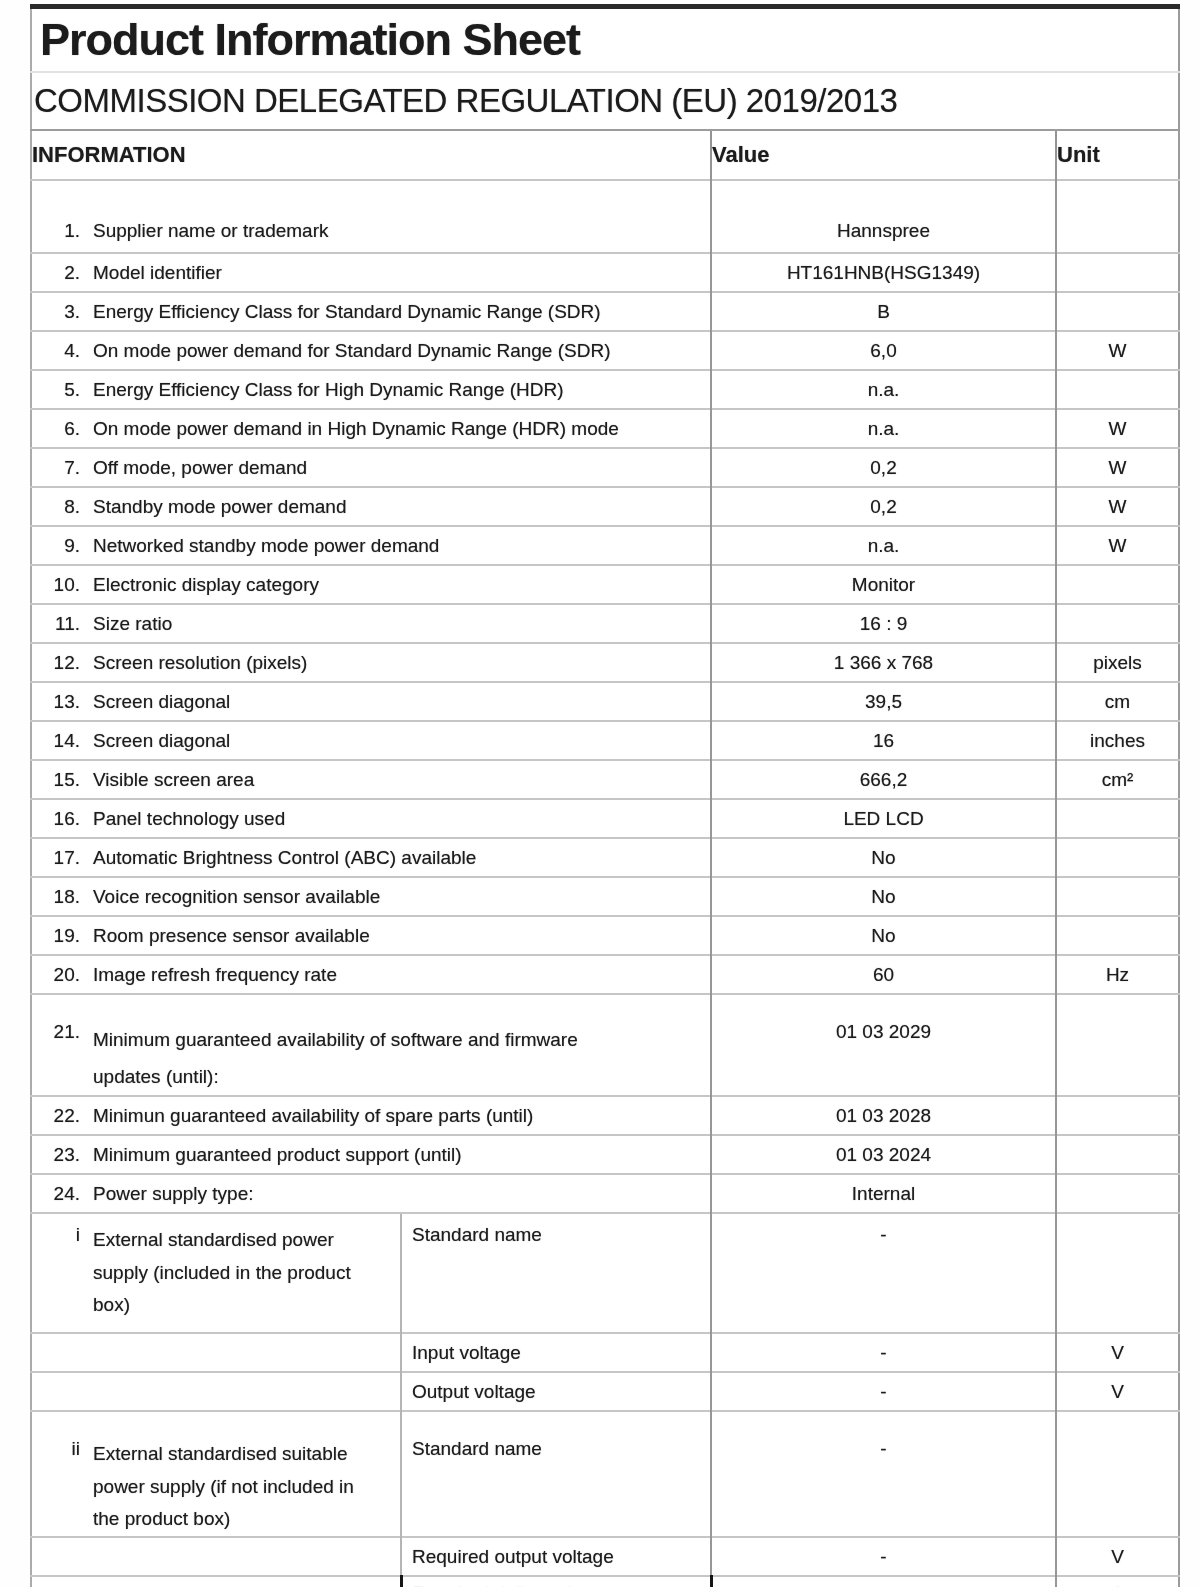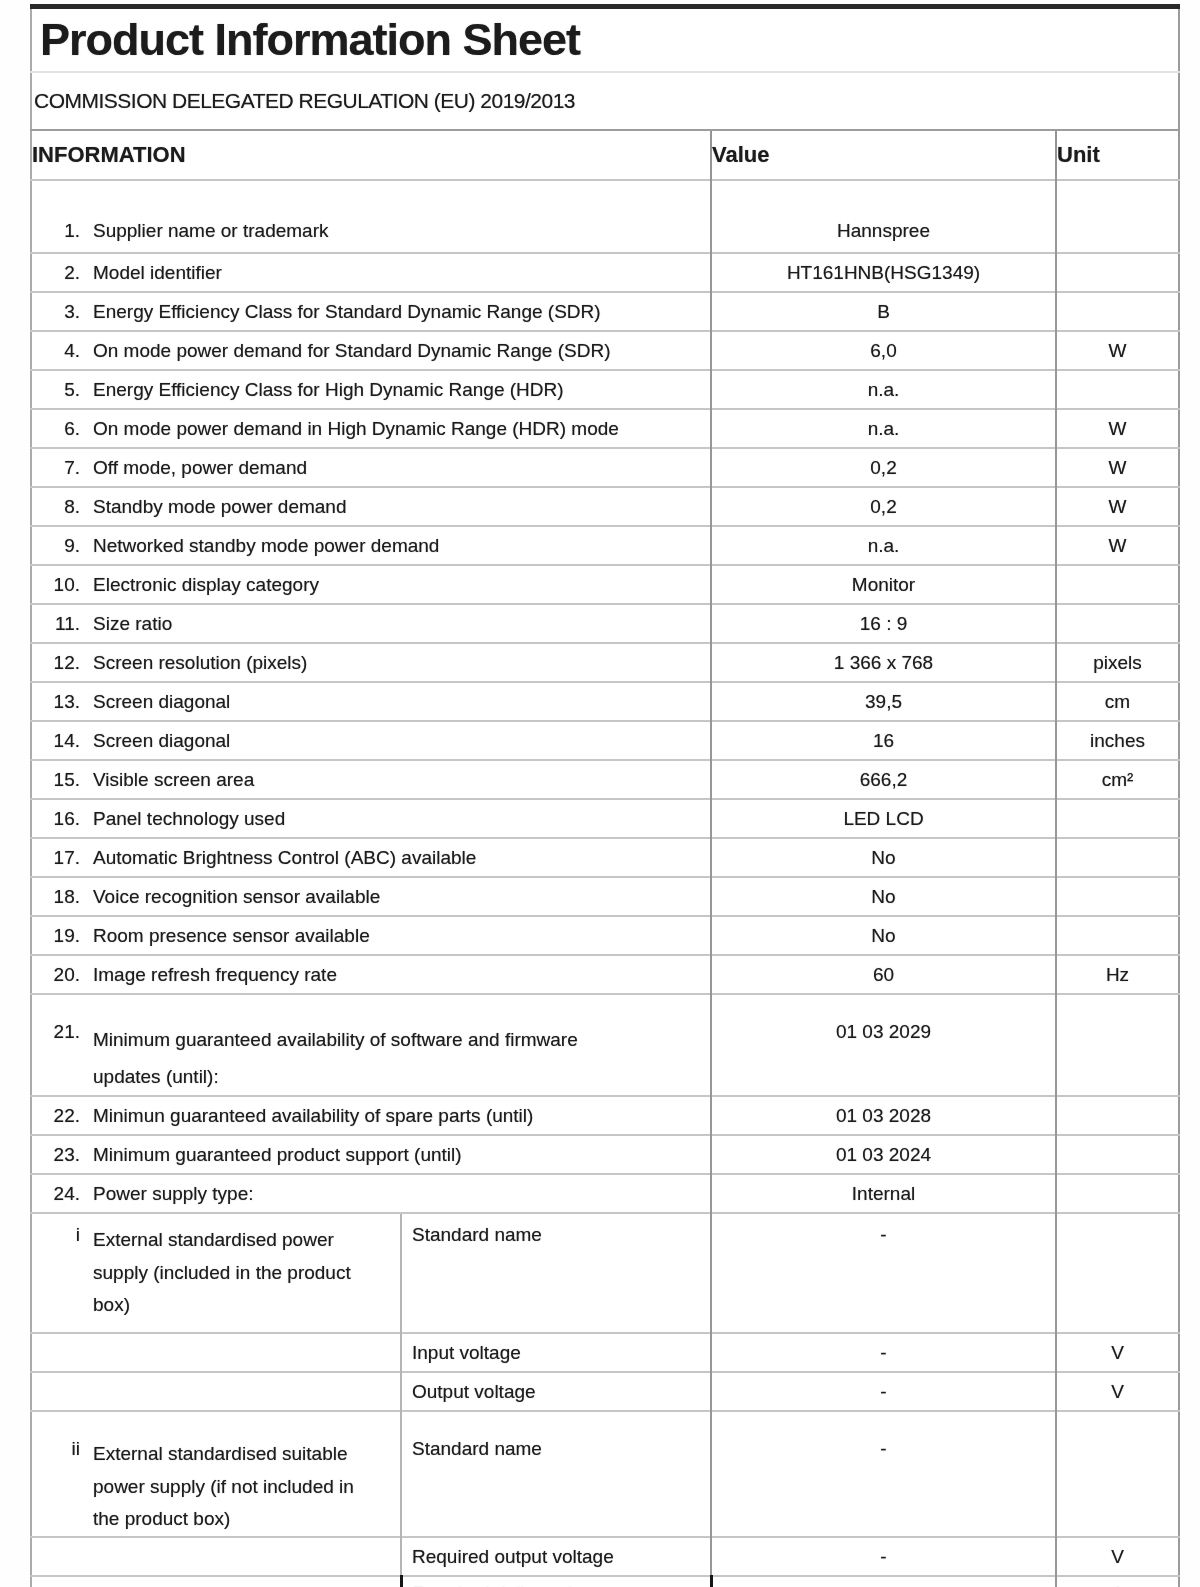--- a/index.html
+++ b/index.html
@@ -11,21 +11,21 @@
     position:absolute;left:30px;top:4px;width:1148px;
     border-collapse:collapse;table-layout:fixed;
     border-left:2px solid #ababab;border-right:2px solid #9b9b9b;
     border-bottom:2px solid #9b9b9b;border-top:5px solid #2a2a2a;
     background:#fff;
   }
   td,th{padding:0;margin:0;}
 
   .title-cell{height:62px;font-size:45px;font-weight:bold;vertical-align:middle;
     padding-left:8px;border-bottom:2px solid #e2e2e2;letter-spacing:-1px;}
-  .subtitle-cell{height:56px;font-size:21px;vertical-align:middle;padding-left:2px;letter-spacing:-0.5px;margin-top:16px;}
+  .subtitle-cell{height:56px;font-size:33px;vertical-align:middle;padding-left:2px;letter-spacing:-0.5px;margin-top:16px;}
 
   tr.hdr th{height:48px;font-size:22px;font-weight:bold;text-align:left;
     border-top:2px solid #9c9c9c;vertical-align:middle;}
   .vdiv{border-left:2px solid #949494;}
 
   tr.dr td{border-top:2px solid #c6c6c6;height:37px;font-size:19px;vertical-align:middle;}
   td.lbl{text-align:left;}
   span.num{display:inline-block;width:48px;text-align:right;margin-right:13px;vertical-align:top;}
   span.txt{display:inline-block;max-width:590px;vertical-align:top;}
   .pre{white-space:pre-line;line-height:1.72;}

